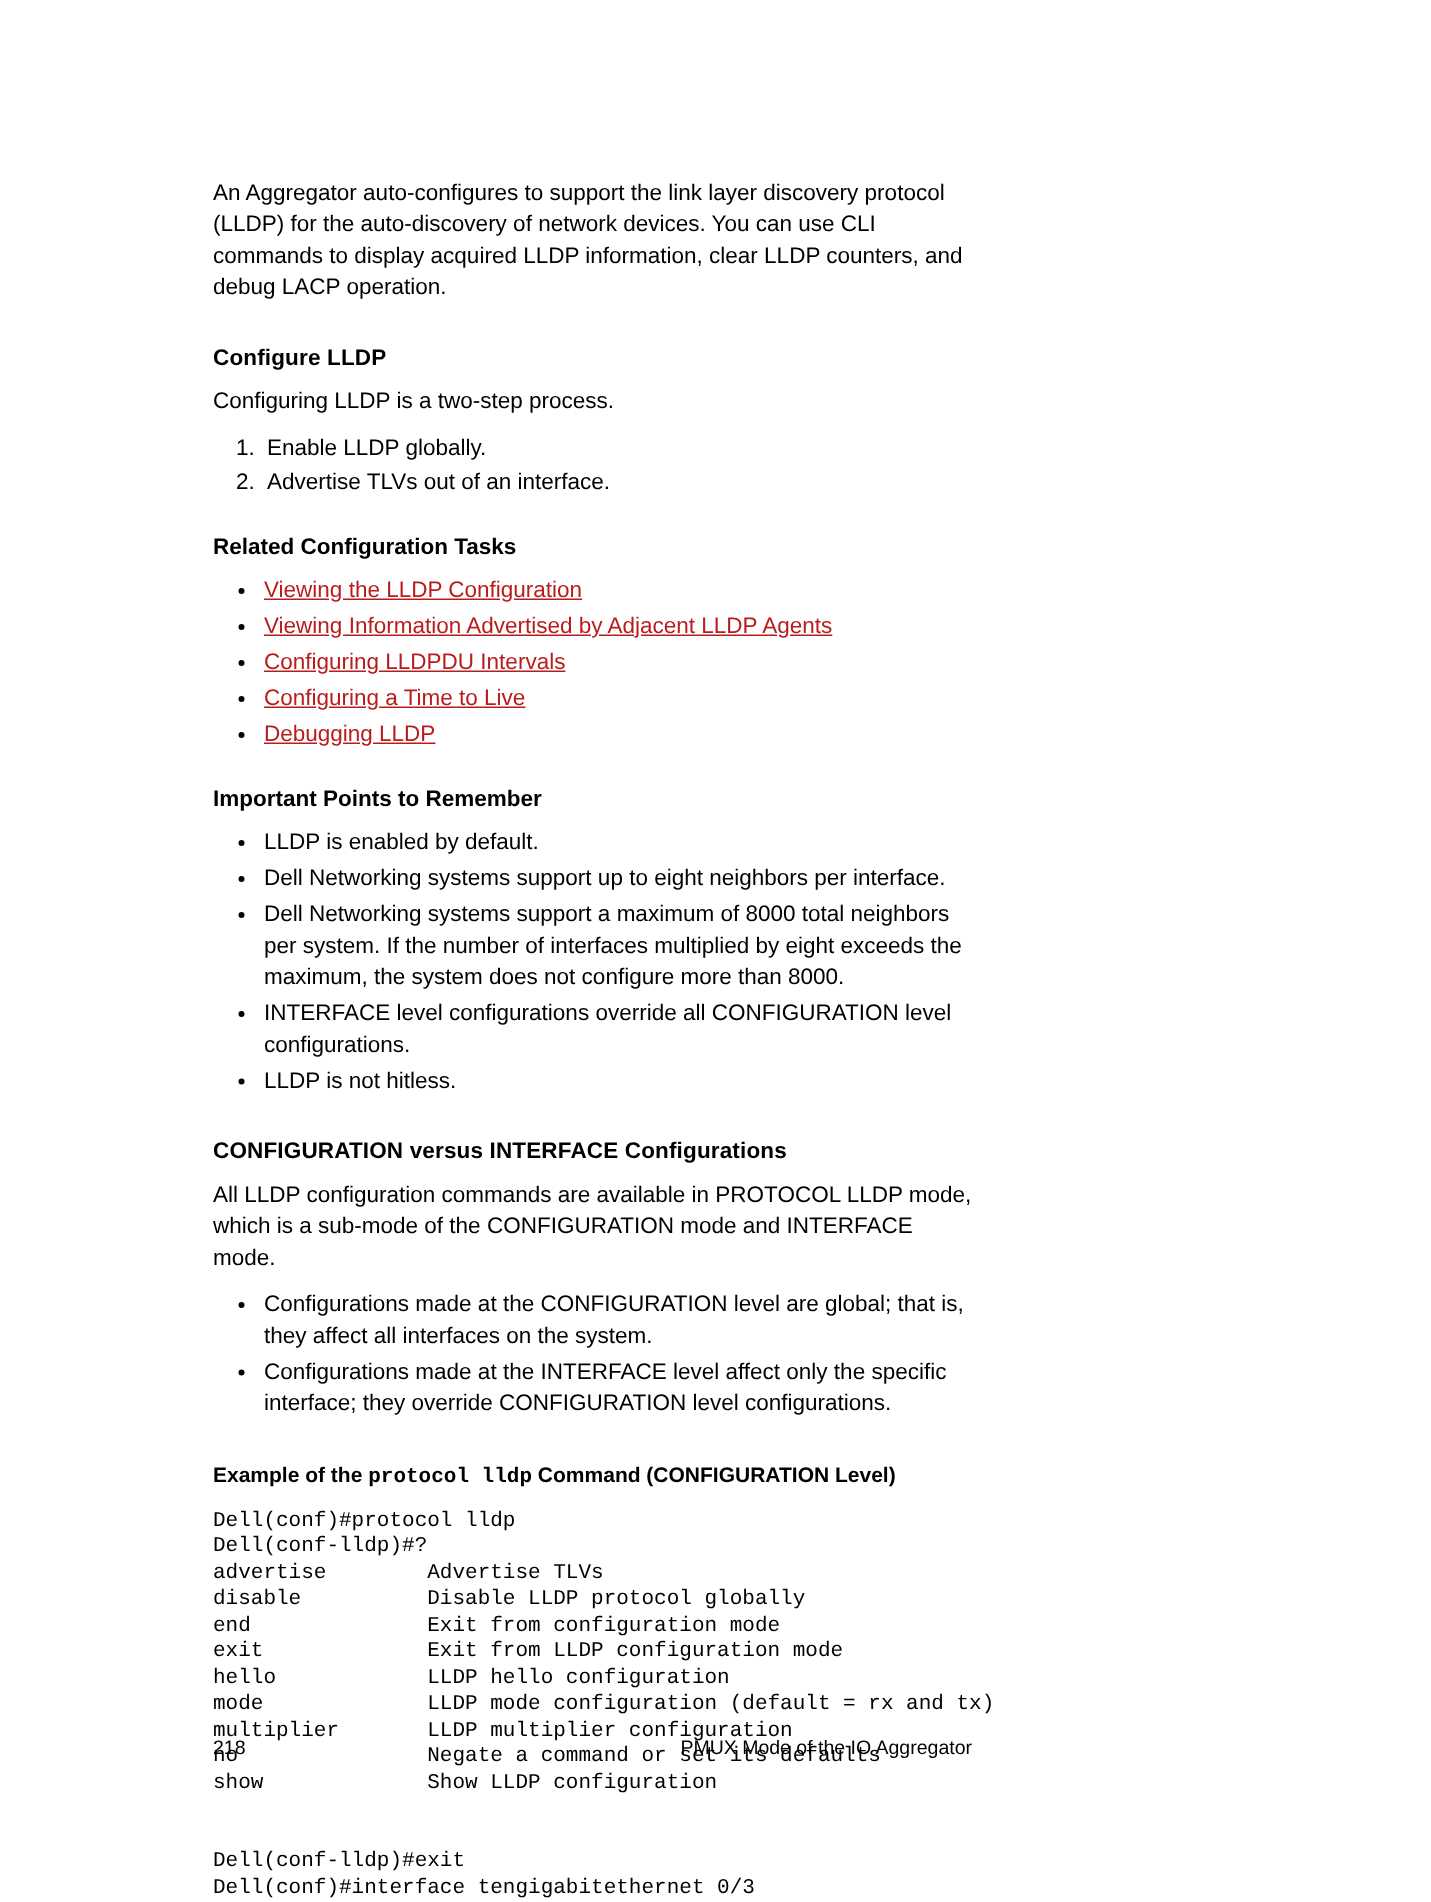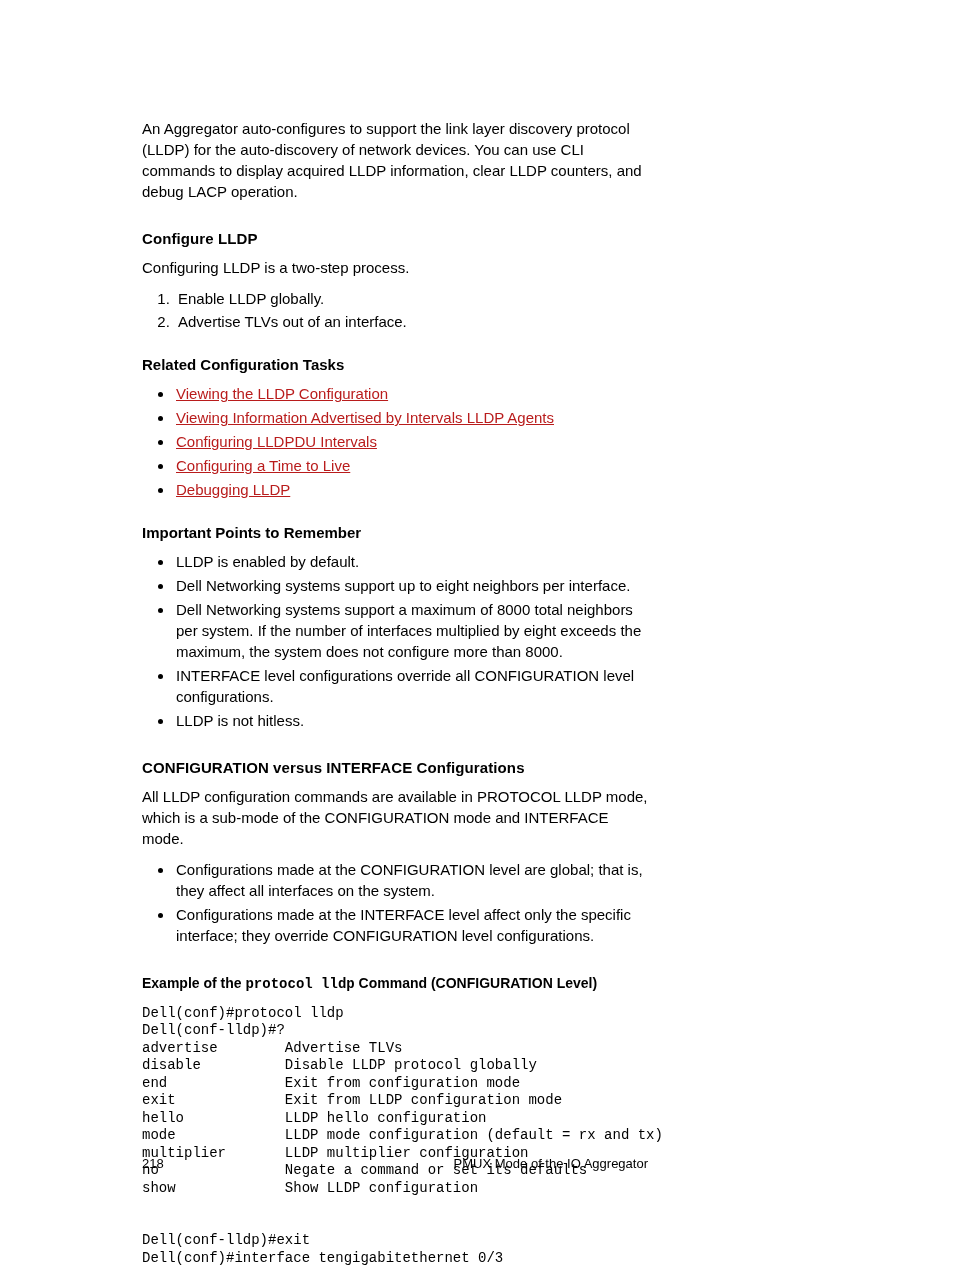--- a/index.html
+++ b/index.html
@@ -77,21 +77,21 @@
   <h2 class="section">Configure LLDP</h2>
   <p>Configuring LLDP is a two-step process.</p>
   <ol class="numbered">
     <li>Enable LLDP globally.</li>
     <li>Advertise TLVs out of an interface.</li>
   </ol>
 
   <h3 class="sub">Related Configuration Tasks</h3>
   <ul class="bullets">
     <li><a class="link">Viewing the LLDP Configuration</a></li>
-    <li><a class="link">Viewing Information Advertised by Intervals LLDP Agents</a></li>
+    <li><a class="link">Viewing Information Advertised by Adjacent LLDP Agents</a></li>
     <li><a class="link">Configuring LLDPDU Intervals</a></li>
     <li><a class="link">Configuring a Time to Live</a></li>
     <li><a class="link">Debugging LLDP</a></li>
   </ul>
 
   <h3 class="sub">Important Points to Remember</h3>
   <ul class="bullets">
     <li>LLDP is enabled by default.</li>
     <li>Dell Networking systems support up to eight neighbors per interface.</li>
     <li>Dell Networking systems support a maximum of 8000 total neighbors per system. If the number of interfaces multiplied by eight exceeds the maximum, the system does not configure more than 8000.</li>

